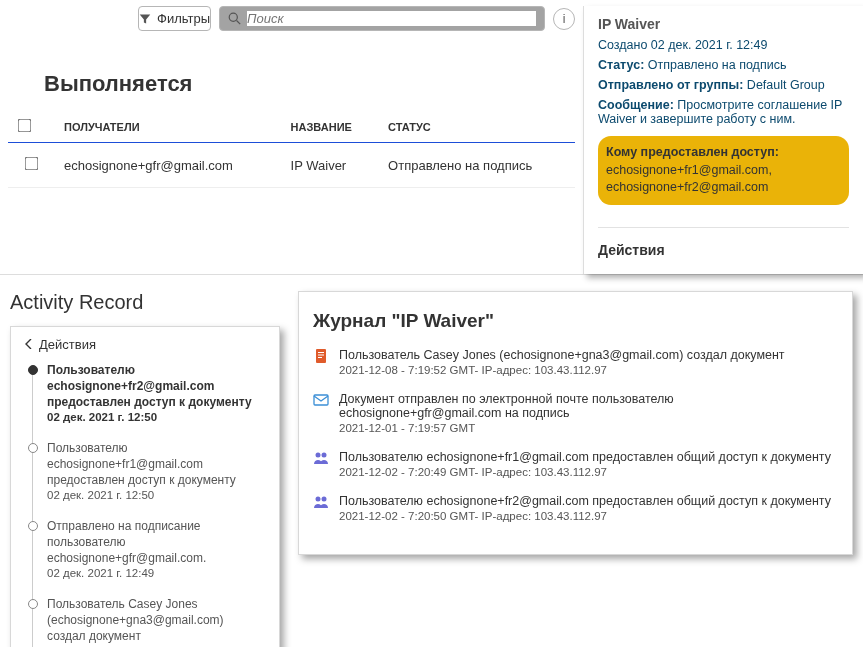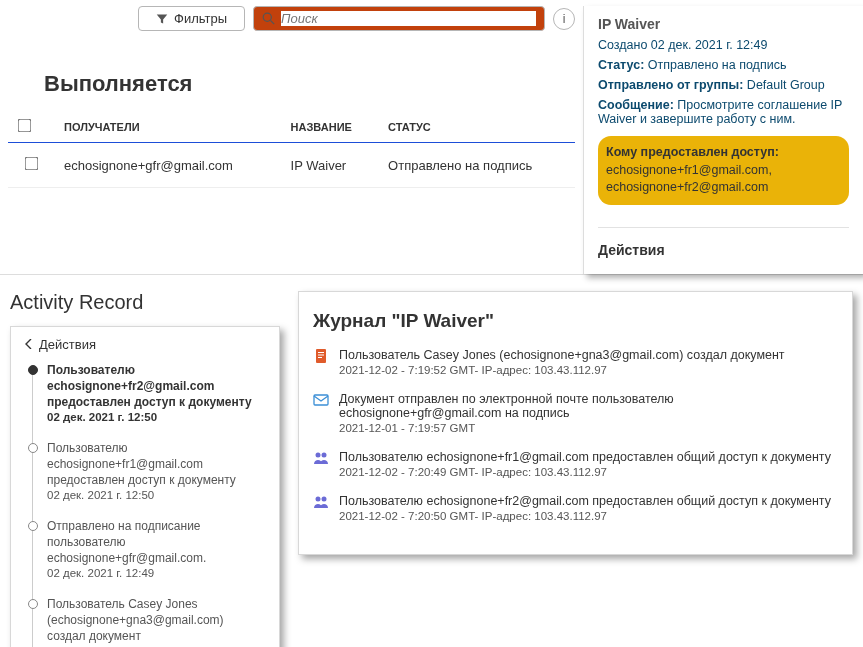--- a/index.html
+++ b/index.html
@@ -4,22 +4,22 @@
 <style>
   * { box-sizing: border-box; margin: 0; padding: 0; }
   body { font-family: -apple-system, "Segoe UI", Arial, sans-serif; background: #fff; color: #333; width: 863px; }
   
   
   .top-panel { display: flex; border-bottom: 1px solid #ddd; padding: 6px 0 0 0; }
   .top-left { flex: 1 1 auto; padding: 0 8px 10px 8px; }
   .top-right { width: 280px; border-left: 1px solid #ddd; padding: 10px 14px 16px 14px; box-shadow: 4px 4px 6px rgba(0,0,0,.3); background: #fff; }
   
   .toolbar-row { display: flex; align-items: center; gap: 8px; padding: 0 0 10px 130px; }
-  .filter-btn { display: inline-flex; align-items: center; gap: 6px; border: 1px solid #b6b6b6; border-radius: 4px; padding: 4px 17px; font-size: 13px; color: #333; background: #fff; cursor: pointer; }
-  .search-wrap { flex: 1; display: flex; align-items: center; border: 1px solid #b6b6b6; border-radius: 4px; padding: 4px 8px; gap: 6px; background: #c2410c; }
+  .filter-btn { display: inline-flex; align-items: center; gap: 6px; border: 1px solid #b6b6b6; border-radius: 4px; padding: 4px 0; font-size: 13px; color: #333; background: #fff; cursor: pointer; }
+  .search-wrap { flex: 1; display: flex; align-items: center; border: 1px solid #b6b6b6; border-radius: 4px; padding: 4px 8px; gap: 6px; background: #a3a3a3; }
   .search-wrap input { border: none; outline: none; font-style: italic; flex: 1; font-size: 13px; }
   .info-btn { width: 22px; height: 22px; border: 1px solid #b6b6b6; border-radius: 50%; display: inline-flex; align-items: center; justify-content: center; font-size: 12px; color: #555; cursor: pointer; }
   
   .section-h1 { font-size: 22px; font-weight: 600; margin: 30px 0 14px 36px; }
   
   .tbl { width: 100%; border-spacing: 0; }
   .tbl th { text-align: left; font-size: 11px; font-weight: 700; color: #333; padding: 8px 10px; border-bottom: 1px solid #1d4ed8; }
   .tbl td { font-size: 13px; padding: 14px 10px; border-bottom: 1px solid #eee; }
   .cb-cell { width: 46px; text-align: center; }
   .cb-cell input { transform: scale(1.05); }
@@ -158,21 +158,21 @@
             <div class="audit-icon">
               <svg width="16" height="16" viewBox="0 0 16 16">
                 <rect x="3" y="1" width="10" height="14" rx="1" fill="#e05b2b"></rect>
                 <rect x="5" y="4" width="6" height="1" fill="#fff"></rect>
                 <rect x="5" y="6.5" width="6" height="1" fill="#fff"></rect>
                 <rect x="5" y="9" width="4" height="1" fill="#fff"></rect>
               </svg>
             </div>
             <div class="audit-text">
               <div>Пользователь Casey Jones (echosignone+gna3@gmail.com) создал документ</div>
-              <div class="meta">2021-12-02 - 7:19:52 GMT- IP-адрес: 103.43.112.97</div>
+              <div class="meta">2021-12-08 - 7:19:52 GMT- IP-адрес: 103.43.112.97</div>
             </div>
           </div>
           <div class="audit-entry">
             <div class="audit-icon">
               <svg width="16" height="16" viewBox="0 0 16 16">
                 <rect x="1" y="3" width="14" height="10" rx="1" fill="none" stroke="#3b8fd6" stroke-width="1.3"></rect>
                 <path d="M1 4l7 5 7-5" fill="none" stroke="#3b8fd6" stroke-width="1.3"></path>
               </svg>
             </div>
             <div class="audit-text">

